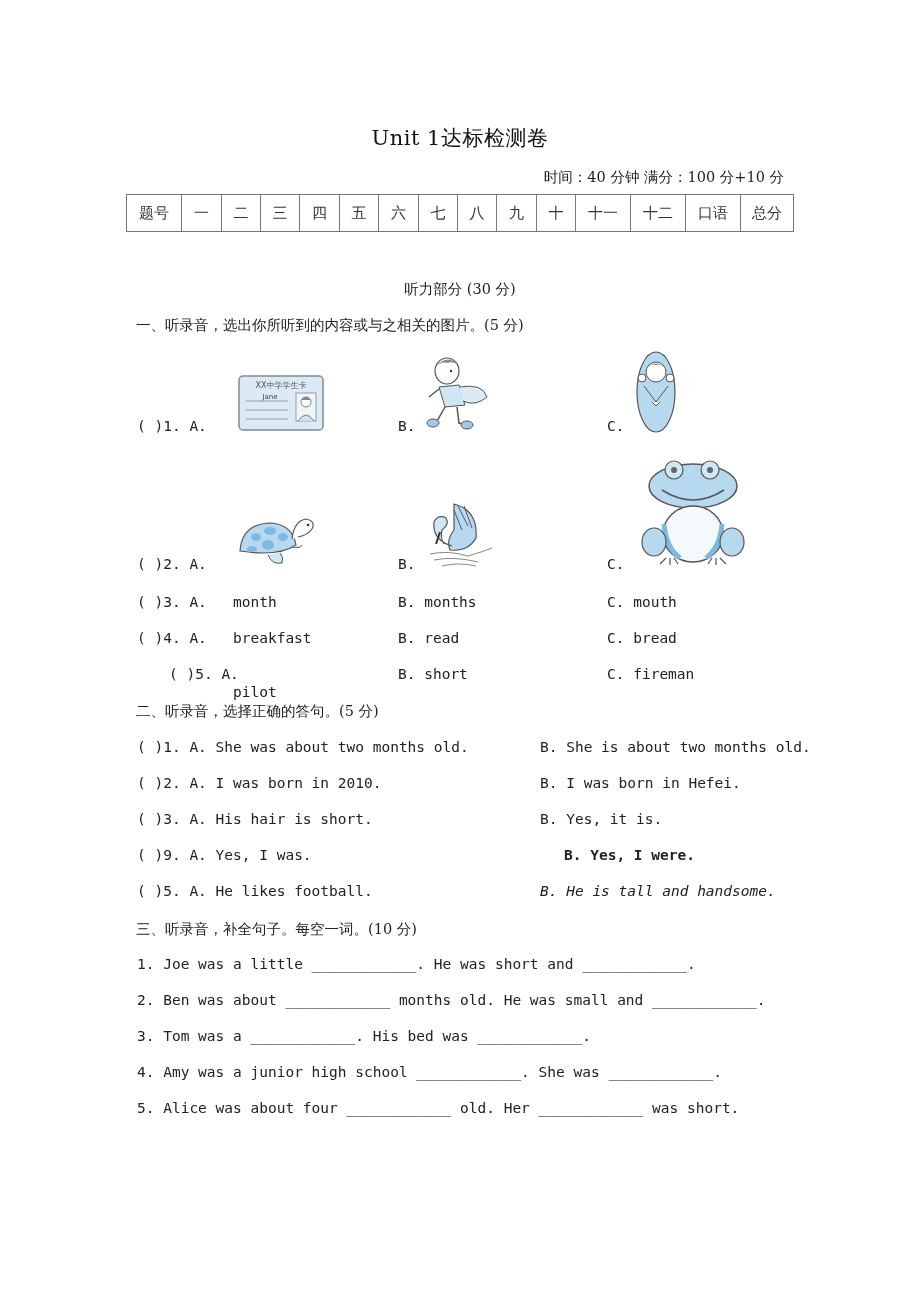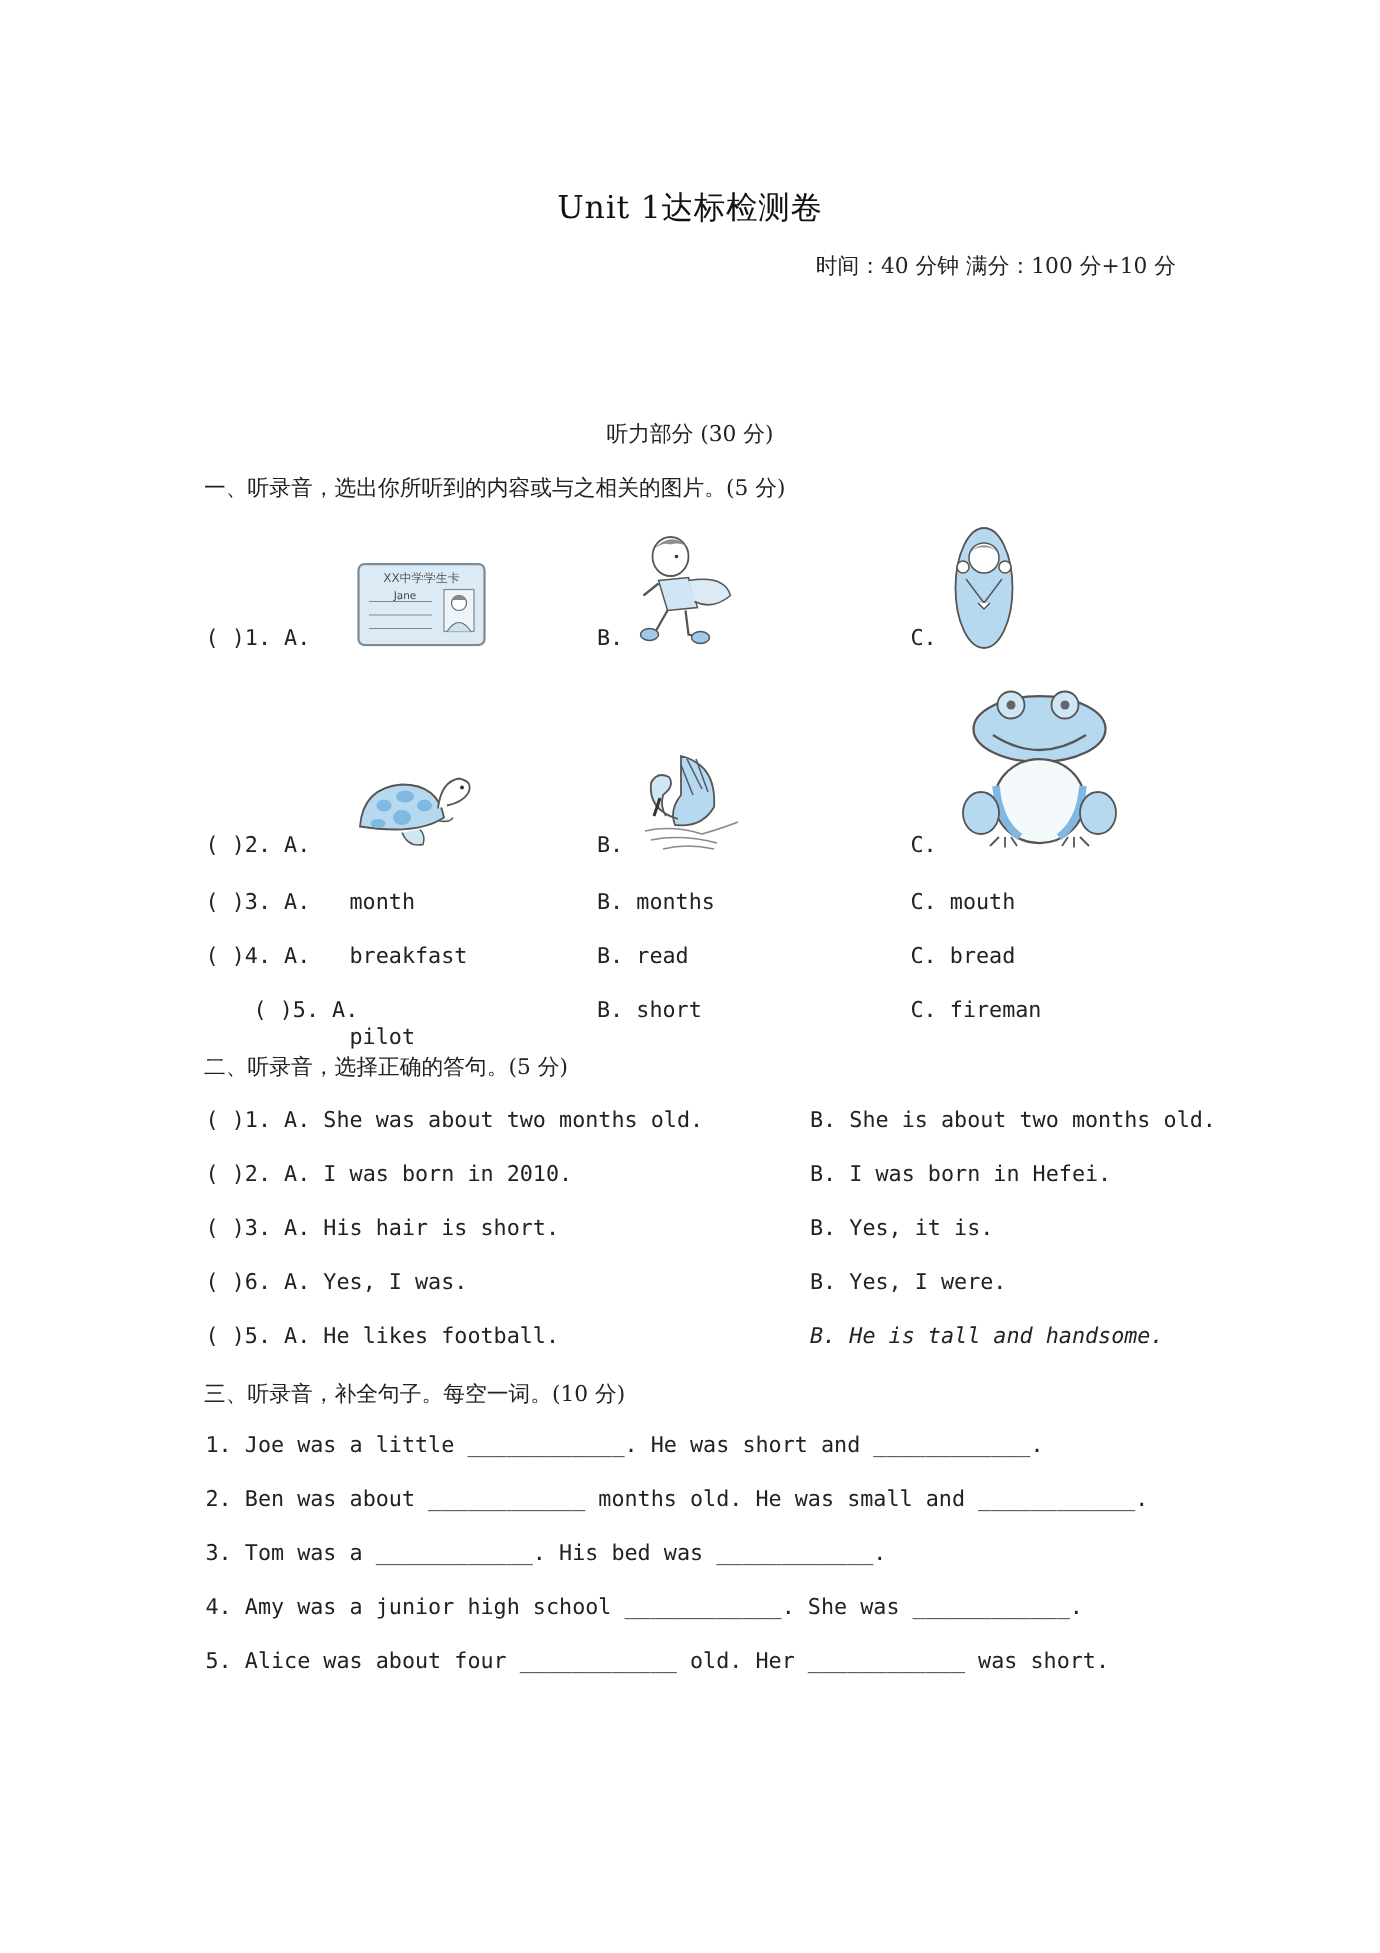--- a/index.html
+++ b/index.html
@@ -16,20 +16,37 @@
     .img { position:absolute; }
   </style>
 </head>
 <body>
 
 <div class="abs title">Unit 1达标检测卷</div>
 <div class="abs meta zh">时间：40 分钟   满分：100 分+10 分</div>
 
 <table class="score">
   <tbody>
+      <tr>
+    <td style="width:54px">题号</td>
+    <td style="width:39px">一</td>
+    <td style="width:38px">二</td>
+    <td style="width:38px">三</td>
+    <td style="width:39px">四</td>
+    <td style="width:38px">五</td>
+    <td style="width:39px">六</td>
+    <td style="width:38px">七</td>
+    <td style="width:38px">八</td>
+    <td style="width:39px">九</td>
+    <td style="width:38px">十</td>
+    <td style="width:54px">十一</td>
+    <td style="width:54px">十二</td>
+    <td style="width:54px">口语</td>
+    <td style="width:52px">总分</td>
+  </tr>
 </tbody>
   </table>
 
 <div class="abs section-head zh">听力部分 (30 分)</div>
 
 <div class="abs zh" style="left:136px;top:316px;">一、听录音，选出你所听到的内容或与之相关的图片。(5 分)</div>
 
 <div class="abs q" style="left:137px;top:418px;">(    )1. A.</div>
 <div class="img" style="left:238px;top:375px;width:86px;height:56px;">
   <svg width="86" height="56" viewBox="0 0 86 56">
@@ -131,22 +148,22 @@
 <div class="abs q" style="left:398px;top:666px;">B.  short</div>
 <div class="abs q" style="left:607px;top:666px;">C.  fireman</div>
 
 <div class="abs zh" style="left:136px;top:702px;">二、听录音，选择正确的答句。(5 分)</div>
 <div class="abs q" style="left:137px;top:739px;">(    )1. A. She was about two months old.</div>
 <div class="abs q" style="left:540px;top:739px;">B. She is about two months old.</div>
 <div class="abs q" style="left:137px;top:775px;">(    )2. A. I was born in 2010.</div>
 <div class="abs q" style="left:540px;top:775px;">B. I was born in Hefei.</div>
 <div class="abs q" style="left:137px;top:811px;">(    )3. A. His hair is short.</div>
 <div class="abs q" style="left:540px;top:811px;">B. Yes, it is.</div>
-<div class="abs q" style="left:137px;top:847px;">(    )6. A. Yes, I was.</div>
-<div class="abs q" style="left:540px;top:847px;">B. Yes, I were.</div>
+<div class="abs q" style="left:137px;top:847px;">(    )9. A. Yes, I was.</div>
+<div class="abs q" style="left:564px;top:847px;font-weight:bold;">B. Yes, I were.</div>
 <div class="abs q" style="left:137px;top:883px;">(    )5. A. He likes football.</div>
 <div class="abs q" style="left:540px;top:883px;font-style:italic;">B. He is tall and handsome.</div>
 
 <div class="abs zh" style="left:136px;top:920px;">三、听录音，补全句子。每空一词。(10 分)</div>
 <div class="abs q" style="left:137px;top:956px;">1. Joe was a little ____________. He was short and ____________.</div>
 <div class="abs q" style="left:137px;top:992px;">2. Ben was about ____________ months old. He was small and ____________.</div>
 <div class="abs q" style="left:137px;top:1028px;">3. Tom was a ____________. His bed was ____________.</div>
 <div class="abs q" style="left:137px;top:1064px;">4. Amy was a junior high school ____________. She was ____________.</div>
 <div class="abs q" style="left:137px;top:1100px;">5. Alice was about four ____________ old. Her ____________ was short.</div>
 

